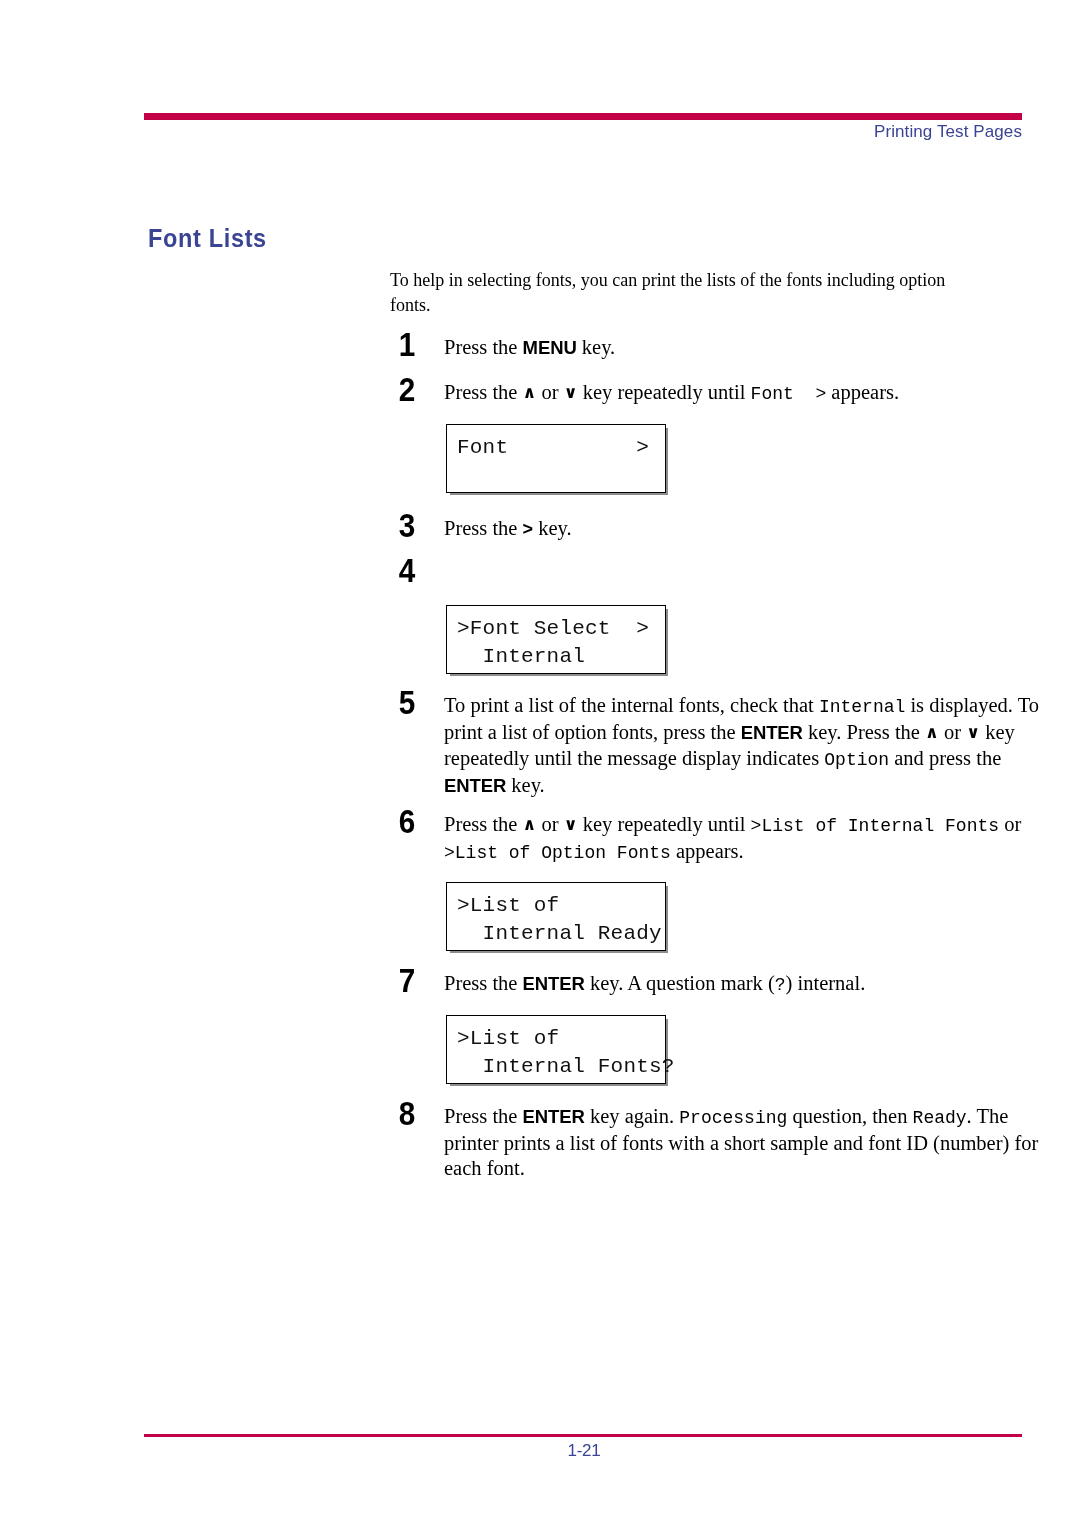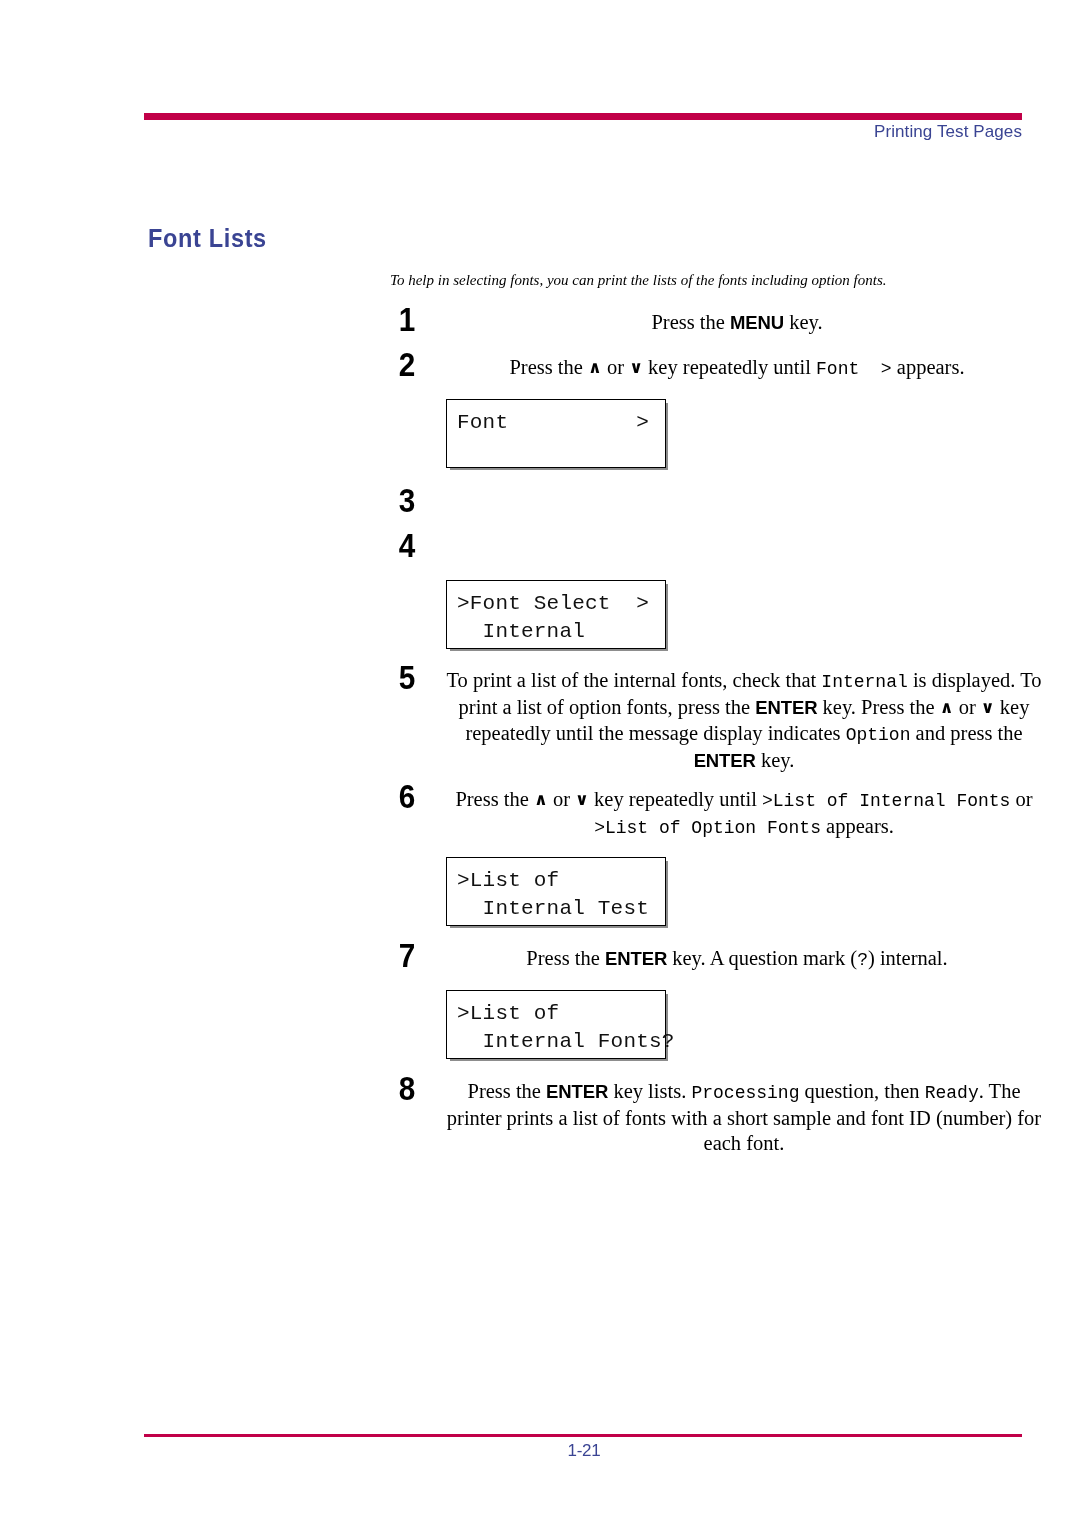--- a/index.html
+++ b/index.html
@@ -62,25 +62,24 @@
 
   
   .content {
     position: absolute;
     left: 346px;
     top: 268px;
     width: 640px;
   }
 
   .intro {
-    font-size: 15px;
+    font-size: 18px;
     line-height: 25px;
     width: 600px;
     margin: 0 0 0 0;
-    font-style: italic;
   }
 
   
   .step {
     position: relative;
     margin-top: 17px;
     padding-left: 54px;
     min-height: 28px;
   }
   .step-num {
@@ -93,21 +92,20 @@
     font-weight: bold;
     font-size: 33px;
     line-height: 38px;
     color: #000;
     transform: scaleX(0.9);
     transform-origin: center top;
   }
   .step-body {
     font-size: 20.5px;
     line-height: 25px;
-    text-align: center;
   }
   .step-body.tight { width: 600px; }
 
   b.key {
     font-family: "Liberation Sans", sans-serif;
     font-weight: bold;
     font-size: 18.5px;
     letter-spacing: -0.1px;
   }
   code, .mono {
@@ -199,20 +197,21 @@
 
     <div class="lcd-wrap">
       <div class="lcd">
         <div class="lcd-line">Font          &gt;</div>
         <div class="lcd-line"></div>
       </div>
     </div>
 
     <div class="step" style="margin-top:23px">
       <div class="step-num">3</div>
+      <div class="step-body"><span>Press the </span><b class="gt-bold">&gt;</b><span> key.</span></div>
     </div>
 
     <div class="step">
       <div class="step-num">4</div>
     </div>
 
     <div class="lcd-wrap">
       <div class="lcd">
         <div class="lcd-line">&gt;Font Select  &gt;</div>
         <div class="lcd-line">  Internal</div>
@@ -225,39 +224,39 @@
     </div>
 
     <div class="step" style="margin-top:14px">
       <div class="step-num">6</div>
       <div class="step-body tight"><span>Press the </span><span class="chev">∧</span><span> or </span><span class="chev">∨</span><span> key repeatedly until </span><code>&gt;List of Internal Fonts</code><span> or </span><code>&gt;List of Option Fonts</code><span> appears.</span></div>
     </div>
 
     <div class="lcd-wrap">
       <div class="lcd">
         <div class="lcd-line">&gt;List of</div>
-        <div class="lcd-line">  Internal Test</div>
+        <div class="lcd-line">  Internal Ready</div>
       </div>
     </div>
 
     <div class="step" style="margin-top:20px">
       <div class="step-num">7</div>
       <div class="step-body"><span>Press the </span><b class="key">ENTER</b><span> key. A question mark (</span><code>?</code><span>) internal.</span></div>
     </div>
 
     <div class="lcd-wrap">
       <div class="lcd">
         <div class="lcd-line">&gt;List of</div>
         <div class="lcd-line">  Internal Fonts?</div>
       </div>
     </div>
 
     <div class="step" style="margin-top:20px">
       <div class="step-num">8</div>
-      <div class="step-body tight"><span>Press the </span><b class="key">ENTER</b><span> key lists. </span><code>Processing</code><span> question, then </span><code>Ready</code><span>. The printer prints a list of fonts with a short sample and font ID (number) for each font.</span></div>
+      <div class="step-body tight"><span>Press the </span><b class="key">ENTER</b><span> key again. </span><code>Processing</code><span> question, then </span><code>Ready</code><span>. The printer prints a list of fonts with a short sample and font ID (number) for each font.</span></div>
     </div>
 
   </div>
 
   <div class="footer-rule"></div>
   <div class="footer-page">1-21</div>
 
 </div>
 
 </body></html>

